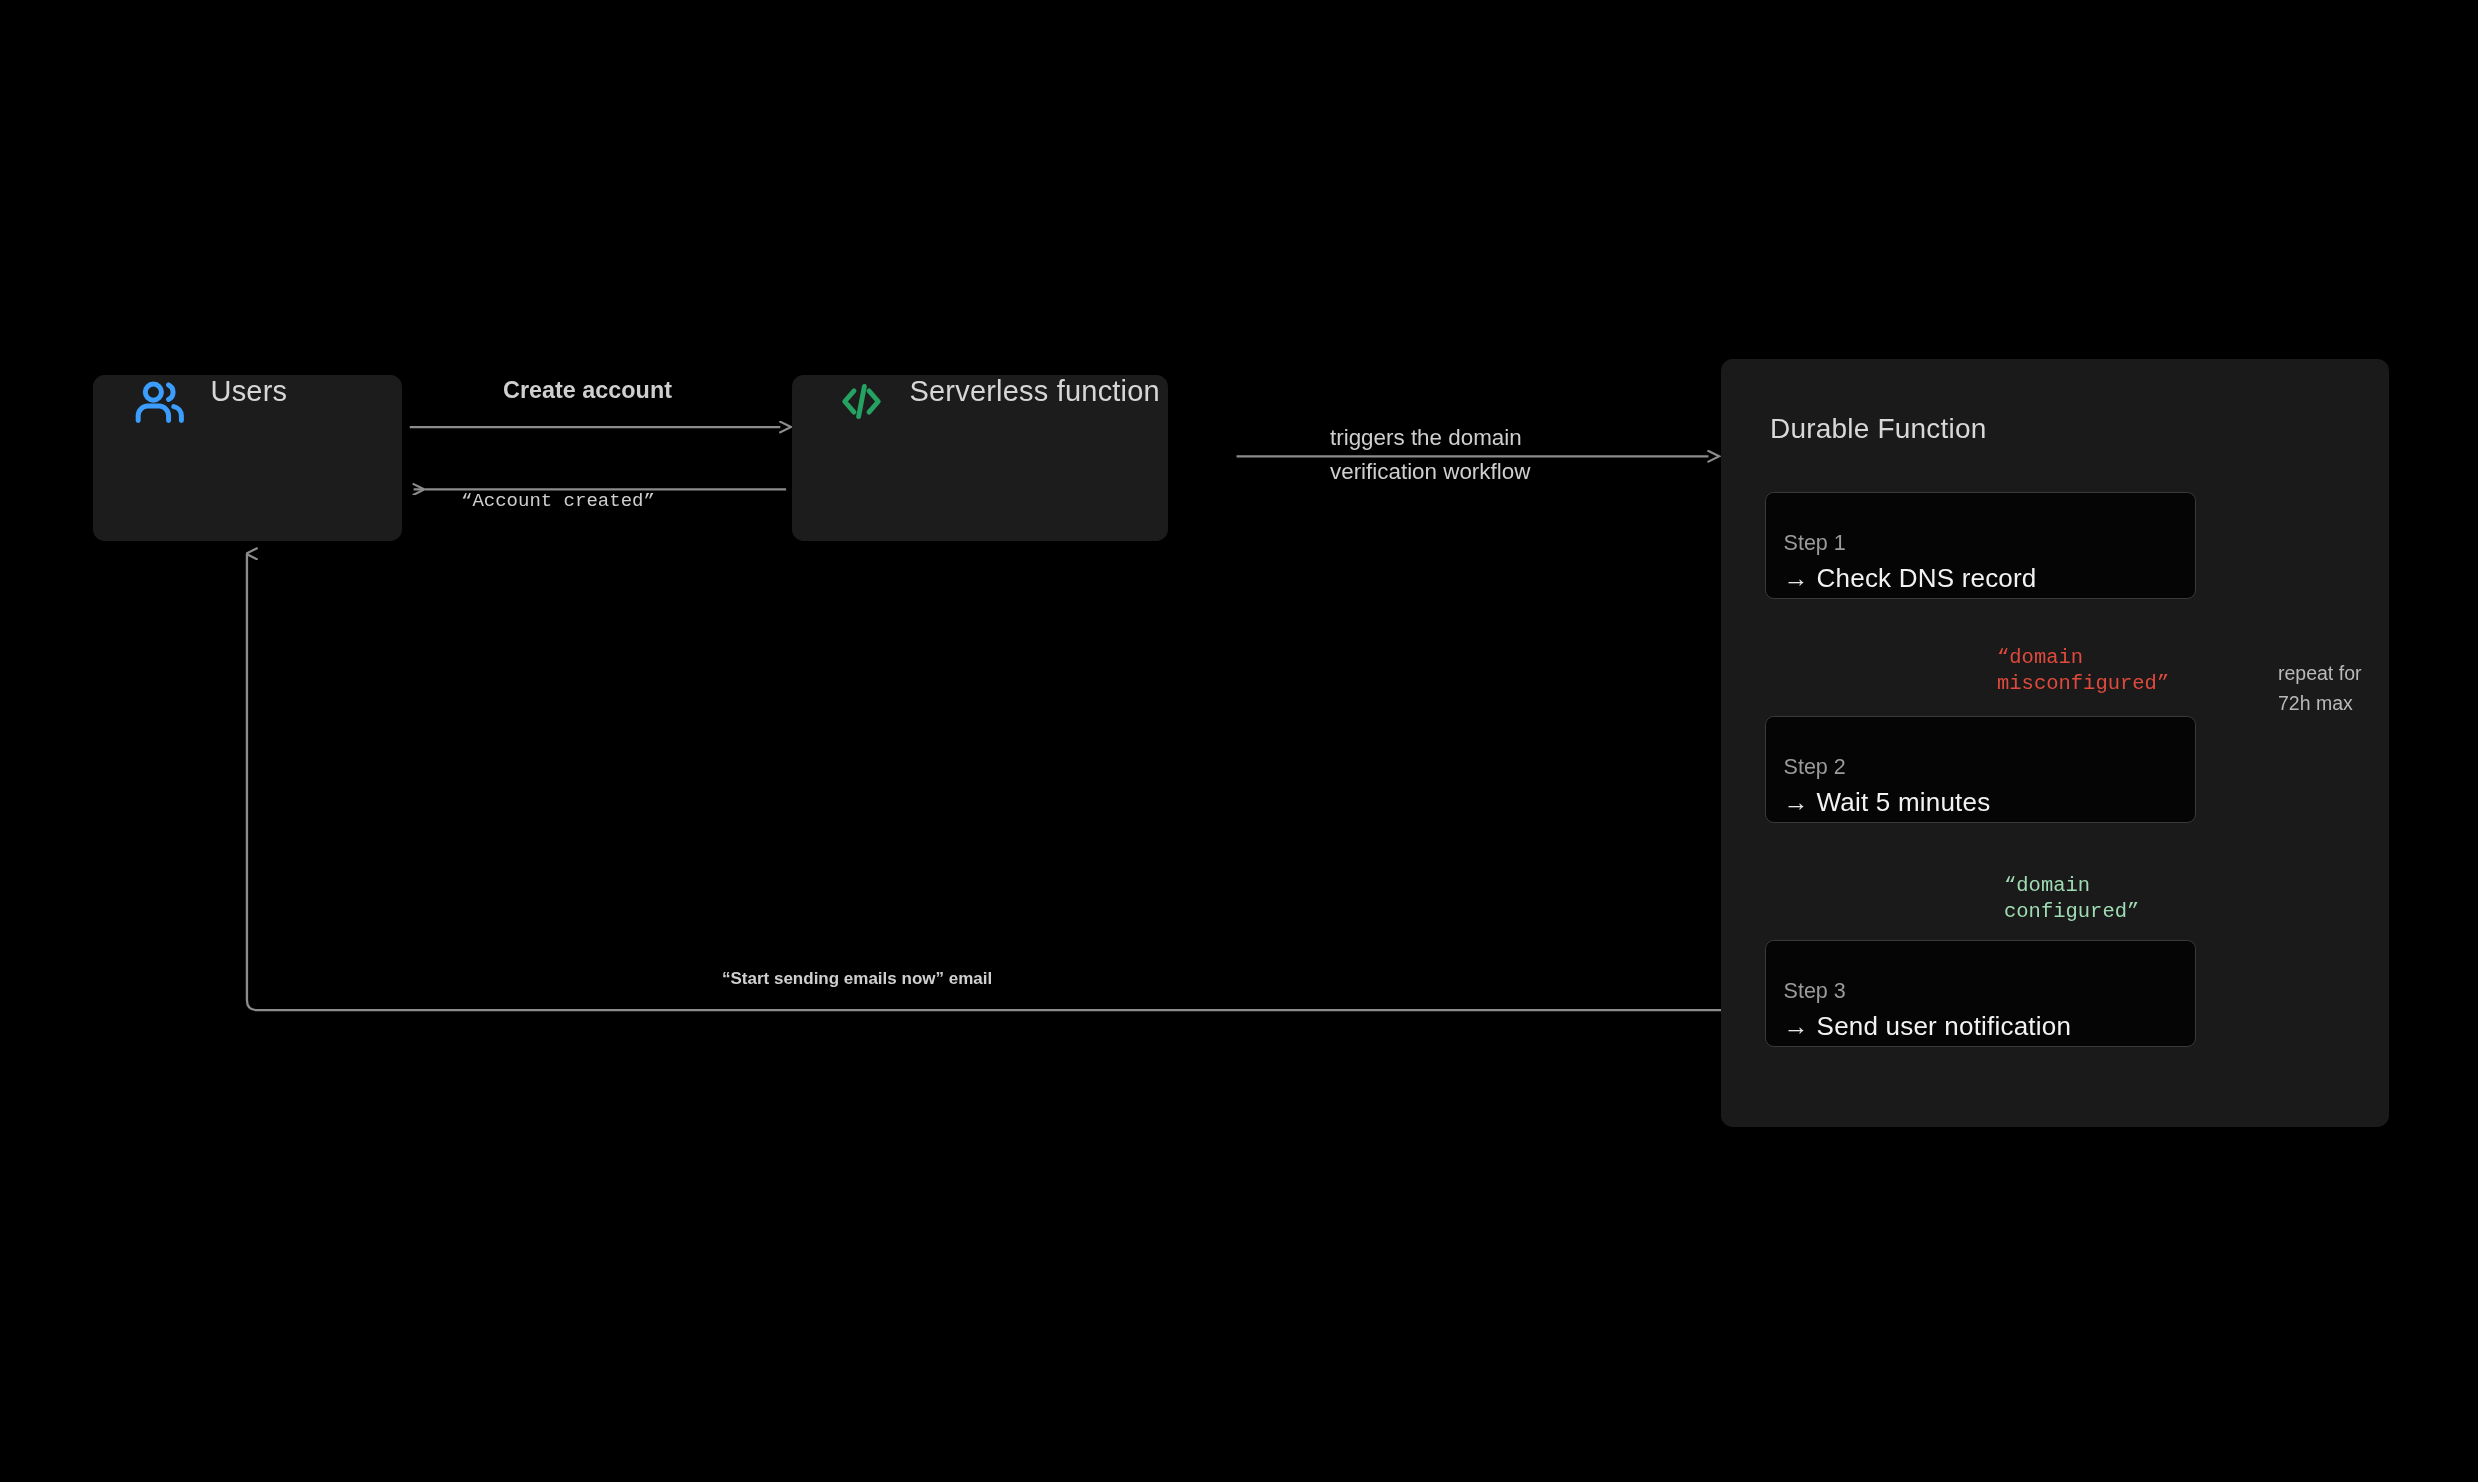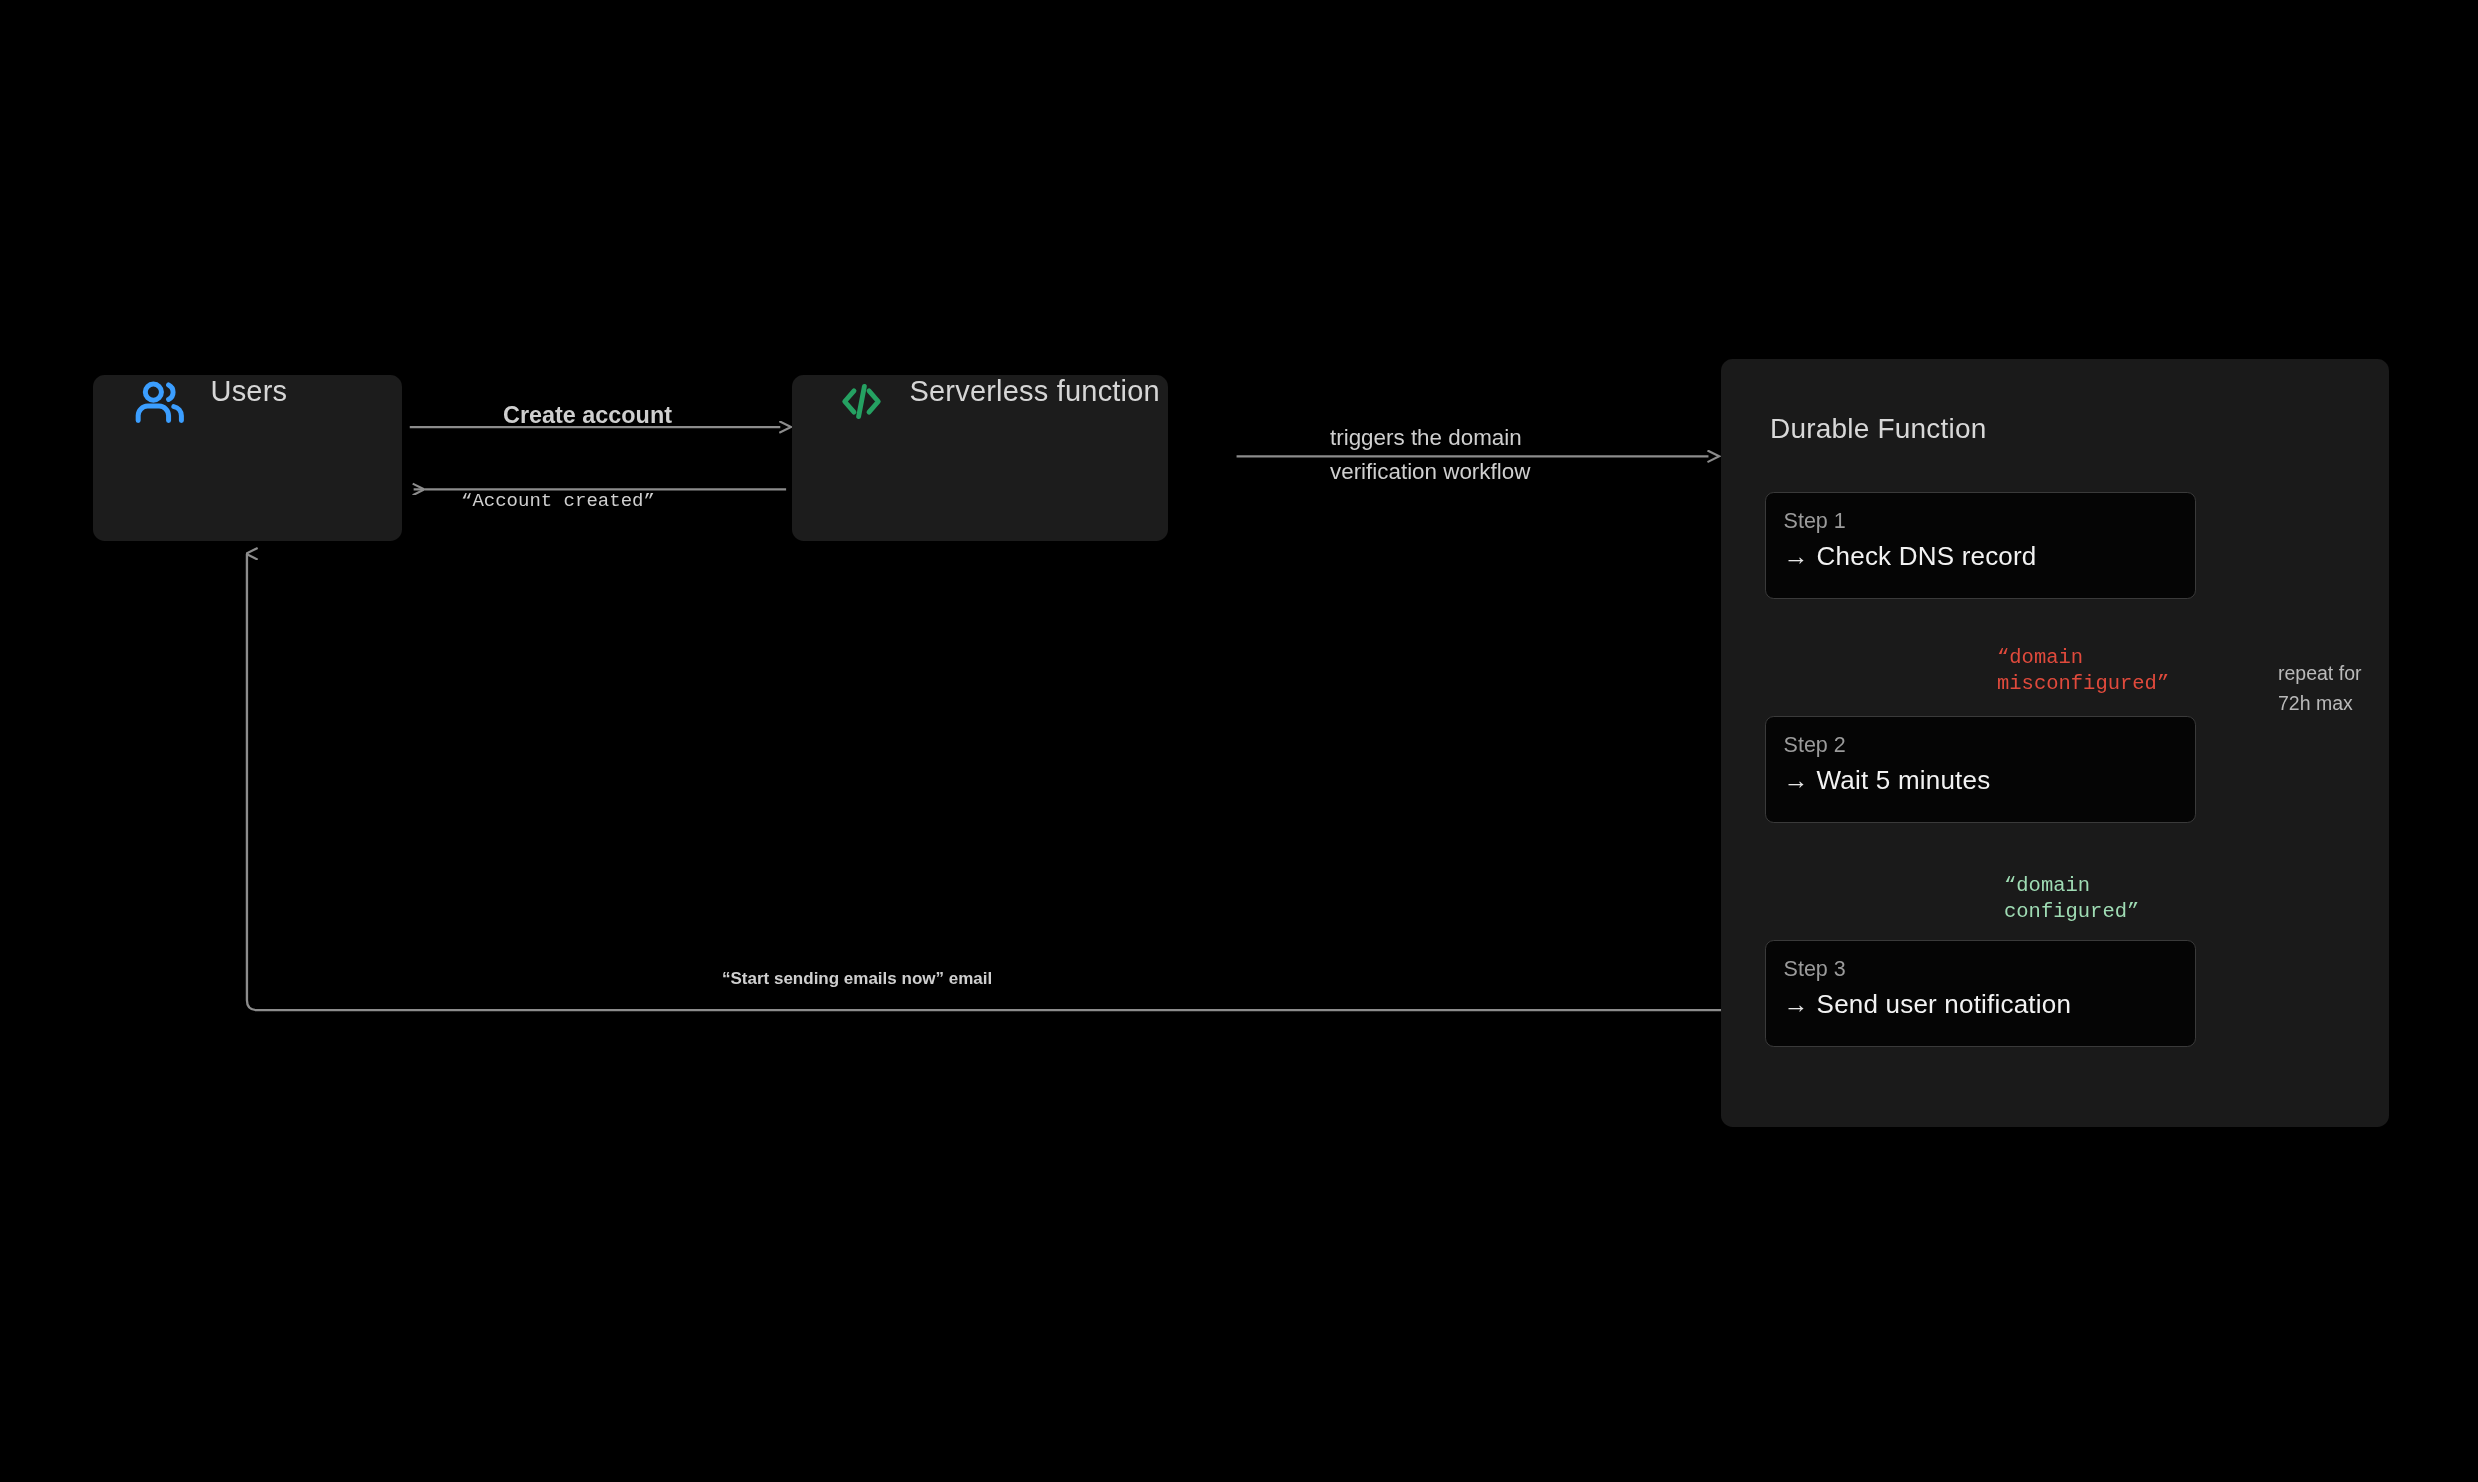--- a/index.html
+++ b/index.html
@@ -34,28 +34,28 @@
     position:absolute;left:49px;top:54px;color:#d8d8d8;font-size:28px;letter-spacing:0.2px;
   }
   .step-box{
     position:absolute;left:44px;width:431px;height:107px;
     background:#050505;border:1px solid #3a3a3a;border-radius:8.8px;box-sizing:border-box;
     padding:15.6px 0 0 17.6px;
   }
   #step-1{top:133px;}
   #step-2{top:357px;}
   #step-3{top:581px;}
-  .step-kicker{color:#9b9b9b;font-size:21.5px;line-height:25px;}
+  .step-kicker{color:#9b9b9b;font-size:21.5px;line-height:25px;margin-top:22px;}
   .step-row{display:flex;align-items:center;margin-top:9.8px;}
   .step-arrow{color:#e8e8e8;font-size:25px;width:33px;flex:0 0 auto;line-height:1;}
   .step-title{color:#f2f2f2;font-size:26px;letter-spacing:0.2px;line-height:1;}
 
   
   .edge-label{position:absolute;color:#cfcfcf;white-space:pre;}
-  #lbl-create-account{left:503px;top:402px;font-size:23.4px;font-weight:bold;text-align:center;}
+  #lbl-create-account{left:503px;top:377px;font-size:23.4px;font-weight:bold;text-align:center;}
   #lbl-account-created{left:461px;top:490px;font-size:19px;font-weight:normal;font-family:"Liberation Mono", monospace;}
   #lbl-triggers{left:1330px;top:421px;font-size:22.4px;font-weight:normal;line-height:34px;}
   #lbl-start-sending{left:722px;top:969px;font-size:17px;font-weight:bold;}
   #lbl-repeat{left:2278px;top:658px;font-size:19.5px;line-height:30px;color:#b9b9b9;}
   .mono-label{position:absolute;font-family:"Liberation Mono", monospace;font-size:20.5px;line-height:26px;white-space:pre;}
   #lbl-misconfigured{left:1997px;top:645px;color:#e04a3c;}
   #lbl-configured{left:2004px;top:873px;color:#9fdcb4;}
 </style>
 </head>
 <body>

